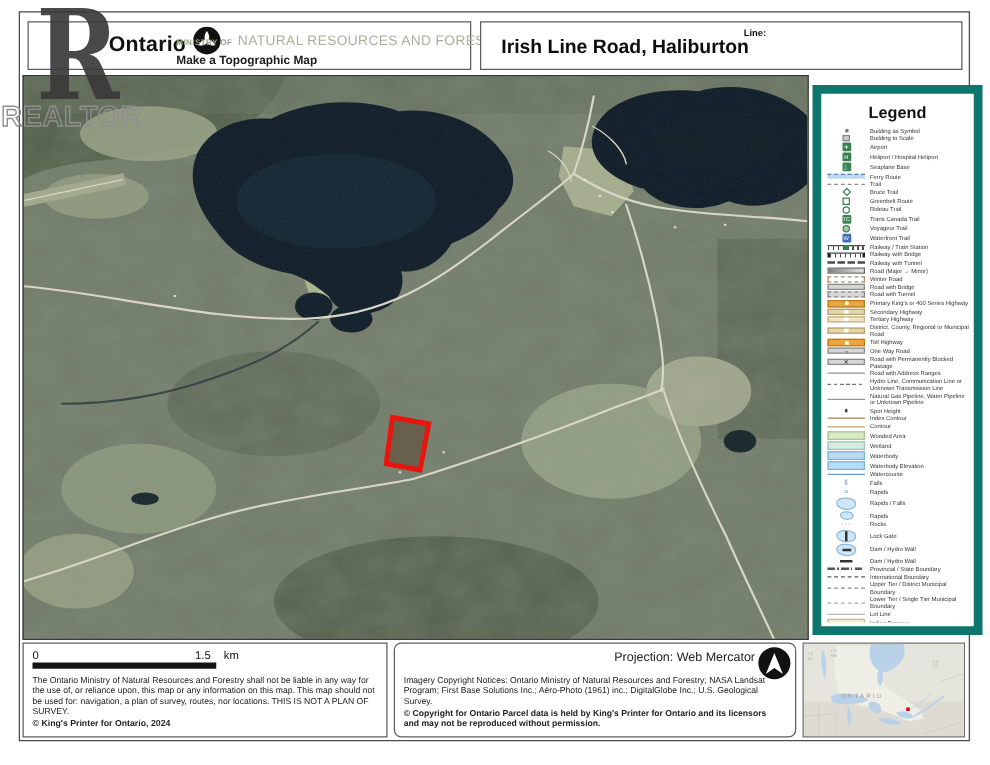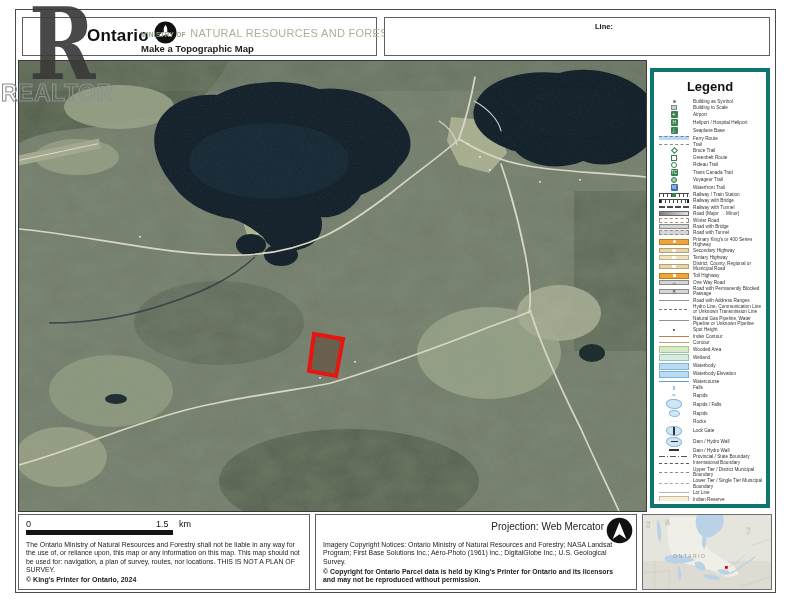--- a/index.html
+++ b/index.html
@@ -25,21 +25,21 @@
 
   
   #map-box{left:18px;top:60px;width:627px;height:450px;border:1px solid #3a3a3a;box-sizing:content-box;background:#6e7766;overflow:hidden;}
 
   
   #wm{left:0;top:0;width:150px;height:118px;z-index:60;pointer-events:none;}
   #wm-r{position:absolute;left:29px;top:4px;font-family:"DejaVu Serif",serif;font-weight:bold;font-size:100px;line-height:.8;color:#3a3a3a;transform:scaleX(.8);transform-origin:left top;opacity:.92;}
   #wm-text{position:absolute;left:0;top:0;}
 
   
-  #legend-box{left:650px;top:68px;width:120px;height:440px;border:4px solid #0f766e;}
+  #legend-box{left:650px;top:68px;width:136px;height:440px;border:7px solid #0f766e;}
   #legend-title{position:absolute;left:0;top:7px;width:100%;text-align:center;font-size:13px;font-weight:bold;color:#111;}
   #legend-items{position:absolute;left:4px;top:26px;right:3px;bottom:3px;overflow:hidden;}
   .lgrow{display:flex;align-items:center;gap:3px;padding:.55px 0;}
   .lglab{font-size:4.7px;line-height:1.12;color:#333;}
   .sw{flex:0 0 32px;display:flex;align-items:center;justify-content:center;}
   .g{display:flex;align-items:center;justify-content:center;font-style:normal;box-sizing:border-box;}
   .g.dot{width:3px;height:3px;background:#7d7d7d;border-radius:50%;}
   .g.sqg{width:6px;height:5px;background:#cfcfcf;border:1px solid #888;}
   .g.icon{min-width:7px;height:7px;background:#37824f;color:#fff;font-size:4.5px;line-height:7px;padding:0 .5px;border-radius:1px;}
   .g.iconb{background:#3a6fb5;}
@@ -92,21 +92,21 @@
 
   
   #ft-left{left:18px;top:514px;width:292px;height:76px;}
   #scale-zero{left:7px;top:4px;font-size:9px;color:#111;}
   #scale-end{left:137px;top:4px;font-size:9px;color:#111;}
   #scale-unit{left:160px;top:4px;font-size:9px;color:#111;}
   #scale-bar{left:7px;top:15px;width:147px;height:5px;background:#141414;}
   #disclaimer{left:7px;top:26px;width:278px;font-size:6.9px;line-height:1.2;color:#222;margin:0;}
   #kings{left:7px;top:61px;font-size:7px;font-weight:bold;color:#222;margin:0;}
 
-  #ft-mid{left:315px;top:514px;width:322px;height:76px;}
+  #ft-mid{left:315px;top:514px;width:322px;height:76px;border-radius:6px;}
   #projection{position:absolute;right:32px;top:6px;font-size:10px;color:#222;}
   #north-arrow{position:absolute;right:3px;top:2px;}
   #imagery{left:7px;top:26px;width:302px;font-size:6.9px;line-height:1.2;color:#222;margin:0;position:absolute;}
   #parcel-notice{left:7px;top:53px;width:302px;font-size:6.9px;line-height:1.2;font-weight:bold;color:#222;margin:0;position:absolute;}
 
   #ft-right{left:642px;top:514px;width:130px;height:76px;border:1px solid #6f6f6f;overflow:hidden;}
 </style>
 </head>
 <body>
 
@@ -126,20 +126,21 @@
   <div id="ministry" class="abs">
     <div id="min-line">
       <span id="min-of">MINISTRY OF</span>
       <span id="min-name">NATURAL RESOURCES AND FORESTRY</span>
     </div>
     <div id="product">Make a Topographic Map</div>
   </div>
 </div>
 
 <div id="hdr-right" class="box">
+  <div id="map-title" class="abs">Irish Line Road, Haliburton</div>
   <div id="notes-label" class="abs">Line:</div>
 </div>
 
 <div id="map-box" class="abs">
   <svg width="627" height="450" viewBox="0 0 627 450">
     <defs>
       <filter id="nz2" x="0" y="0" width="100%" height="100%">
         <feTurbulence type="fractalNoise" baseFrequency="0.035 0.05" numOctaves="3" seed="11"></feTurbulence>
         <feColorMatrix type="matrix" values="0 0 0 0 0.24  0 0 0 0 0.30  0 0 0 0 0.21  0 0 0 0.45 0"></feColorMatrix>
       </filter>

